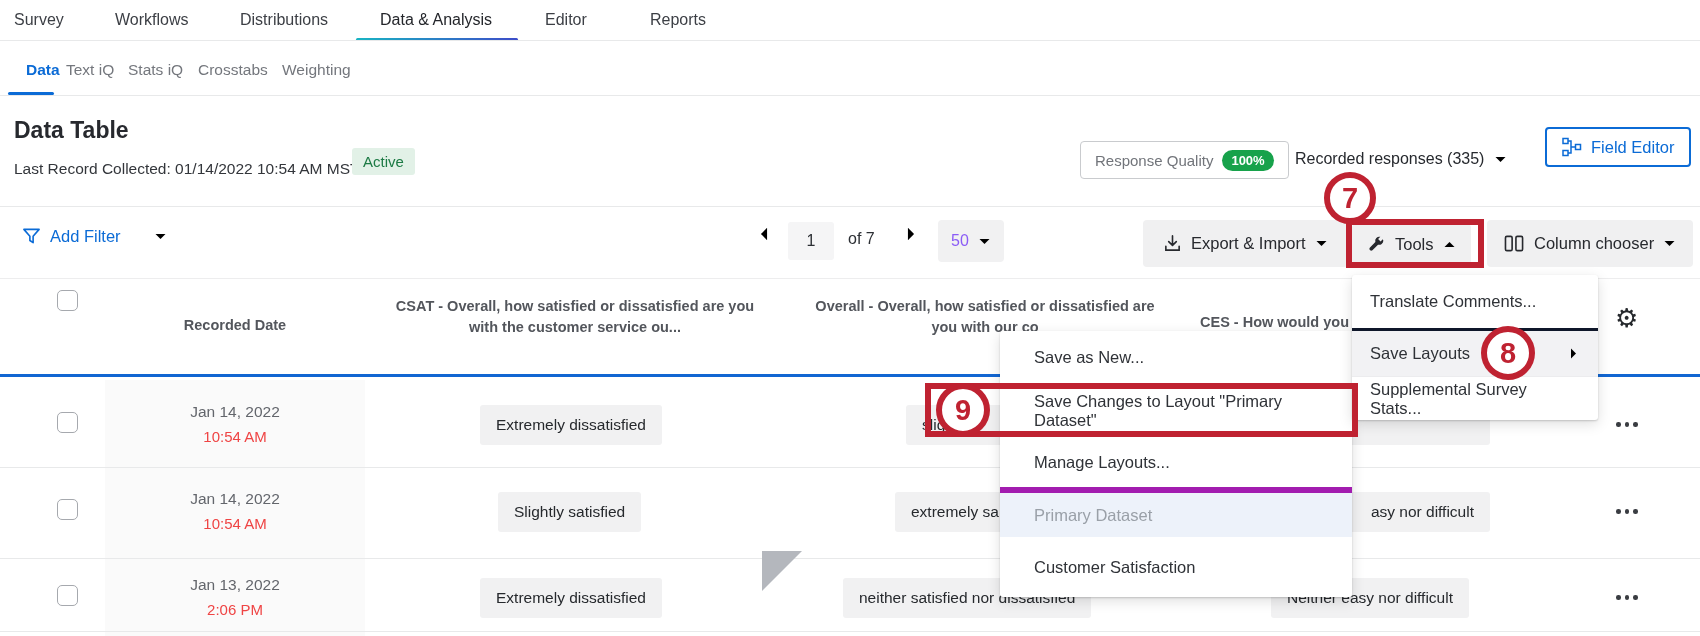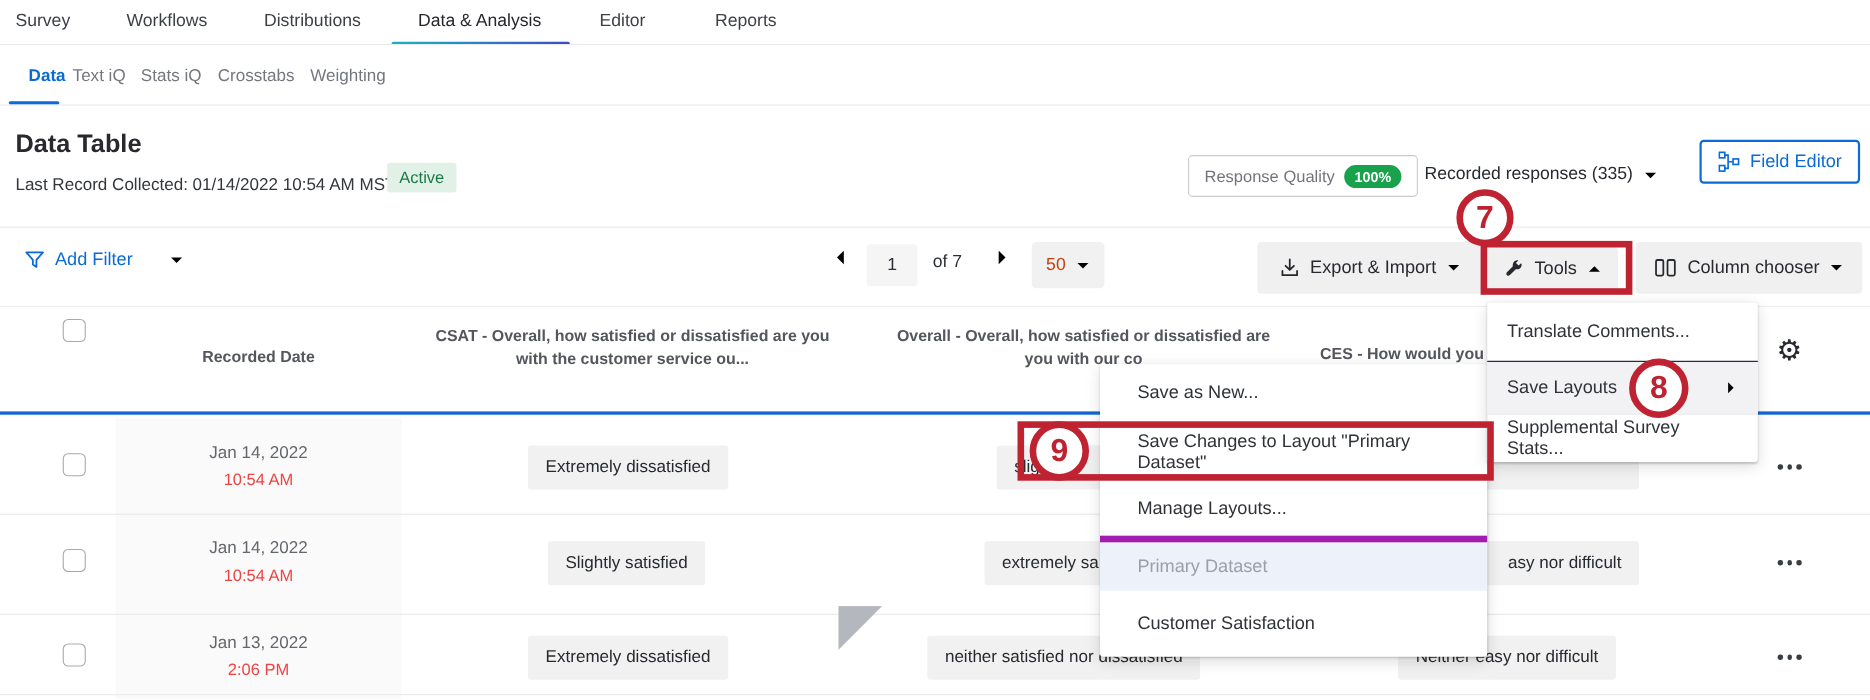--- a/index.html
+++ b/index.html
@@ -28,21 +28,21 @@
   .pill{background:#17a24b;color:#fff;font-size:13px;font-weight:bold;padding:3px 9px;border-radius:11px;}
   .rr{position:absolute;left:1295px;top:150px;display:flex;align-items:center;gap:10px;
       font-size:16px;color:#26292e;cursor:pointer;}
   
   .addfilter{position:absolute;left:22px;top:227px;display:flex;align-items:center;gap:9px;
              color:#0b6bd6;font-size:16.5px;cursor:pointer;}
   .pagebox{position:absolute;left:788px;top:222px;width:46px;height:38px;background:#f5f5f6;
            border-radius:3px;display:flex;align-items:center;justify-content:center;font-size:16px;color:#2c2f34;}
   .ofpage{position:absolute;left:848px;top:230px;font-size:16px;color:#2c2f34;}
   .sizebox{position:absolute;left:938px;top:220px;height:42px;padding:0 13px;background:#f1f1f2;
-           border-radius:4px;display:flex;align-items:center;gap:9px;font-size:16px;color:#c2410c;cursor:pointer;}
+           border-radius:4px;display:flex;align-items:center;gap:9px;font-size:16px;color:#8b5cf6;cursor:pointer;}
   
   .dateband{position:absolute;left:105px;top:380px;width:260px;height:256px;background:#fafafa;}
   .blueline{position:absolute;left:0;right:0;top:374px;height:3px;background:#1266d2;z-index:2;}
   .checkbox{position:absolute;width:21px;height:21px;border:1.5px solid #a6a9ae;border-radius:5px;
             background:#fff;cursor:pointer;box-sizing:border-box;}
   .colhead{position:absolute;font-size:14.5px;font-weight:bold;color:#53565c;text-align:center;line-height:21px;}
   .datecell{position:absolute;left:105px;width:260px;text-align:center;}
   .date-main{font-size:15.5px;color:#63666c;}
   .date-time{font-size:15px;color:#ef4444;margin-top:7px;}
   .chip{position:absolute;height:40px;background:#f1f1f2;border-radius:3px;display:flex;align-items:center;
@@ -54,21 +54,21 @@
   .dots i{width:4.5px;height:4.5px;border-radius:50%;background:#3a3d42;}
   .gear{position:absolute;left:1615px;top:305px;font-size:26px;color:#26292d;cursor:pointer;line-height:1;}
   .tri{position:absolute;left:762px;top:551px;width:40px;height:40px;background:#b4b7bd;
        clip-path:polygon(0 0,100% 0,0 100%);}
   
   .menu{position:absolute;background:#fff;border-radius:3px;
         box-shadow:0 1px 2px rgba(0,0,0,.18),0 4px 14px rgba(0,0,0,.13);}
   .mi{display:flex;align-items:center;font-size:16.5px;color:#2f3237;cursor:pointer;box-sizing:border-box;}
   .menu-tools{left:1352px;top:275px;width:246px;z-index:30;}
   .menu-tools .mi{padding:0 18px;}
-  .mi.hl{background:#f2f2f4;justify-content:space-between;border-top:1px solid #0f172a;border-bottom:1px solid #ececee;}
+  .mi.hl{background:#f2f2f4;justify-content:space-between;border-top:3px solid #0f172a;border-bottom:1px solid #ececee;}
   .menu-layouts{left:1000px;top:331px;width:352px;z-index:28;}
   .menu-layouts .mi{padding:0 34px;}
   .mi.divided{border-bottom:1px solid #f1f1f2;}
   .mi.sel{background:#edf2fa;color:#9aa0a8;border-top:6px solid #a21caf;}
   
   .anno-circle{position:absolute;box-sizing:border-box;border:6.5px solid #bf2231;background:#fff;
                border-radius:50%;display:flex;align-items:center;justify-content:center;
                font-size:29px;font-weight:bold;color:#bf2231;z-index:50;}
   .anno-box{position:absolute;border:6px solid #bf2231;z-index:49;box-sizing:border-box;}
   

